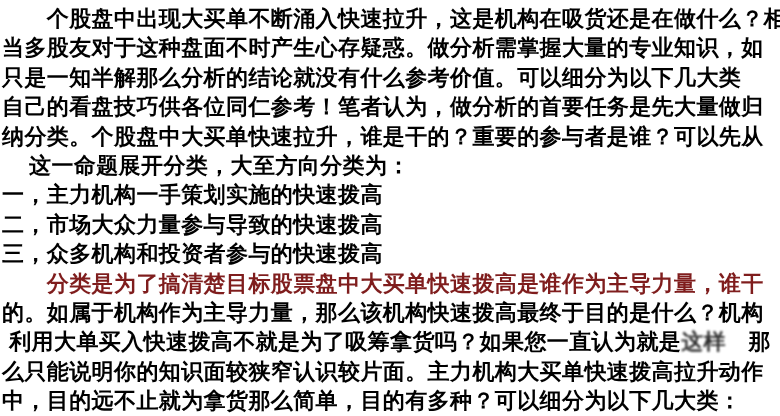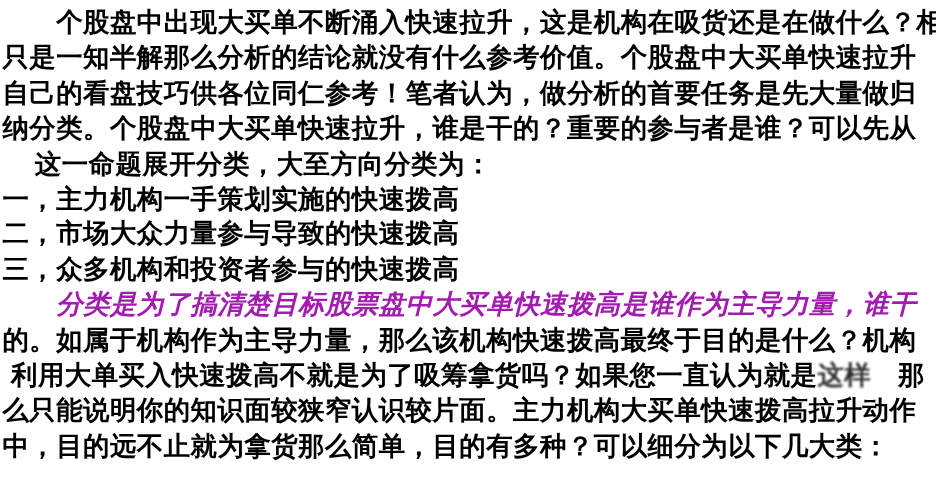--- a/index.html
+++ b/index.html
@@ -38,26 +38,27 @@
     filter: blur(1px);
     opacity: 0.82;
   }
 </style>
 </head>
 <body style="background: rgb(255, 255, 255);">
 
 <div class="page">
   <div class="text-block" id="text-block">
       <div class="line" style="color: rgb(0, 0, 0);"><span class="seg">　　个股盘中出现大买单不断涌入快速拉升，这是机构在吸货还是在做什么？相</span></div>
-      <div class="line" style="color: rgb(0, 0, 0);"><span class="seg">只是一知半解那么分析的结论就没有什么参考价值。个股盘中大买单快速拉升</span></div>
+      <div class="line" style="color: rgb(0, 0, 0);"><span class="seg">当多股友对于这种盘面不时产生心存疑惑。做分析需掌握大量的专业知识，如</span></div>
+      <div class="line" style="color: rgb(0, 0, 0);"><span class="seg">只是一知半解那么分析的结论就没有什么参考价值。可以细分为以下几大类</span></div>
       <div class="line" style="color: rgb(0, 0, 0);"><span class="seg">自己的看盘技巧供各位同仁参考！笔者认为，做分析的首要任务是先大量做归</span></div>
       <div class="line" style="color: rgb(0, 0, 0);"><span class="seg">纳分类。个股盘中大买单快速拉升，谁是干的？重要的参与者是谁？可以先从</span></div>
       <div class="line" style="color: rgb(0, 0, 0); margin-left: 27px;"><span class="seg">这一命题展开分类，大至方向分类为：</span></div>
       <div class="line" style="color: rgb(0, 0, 0);"><span class="seg">一，主力机构一手策划实施的快速拨高</span></div>
       <div class="line" style="color: rgb(0, 0, 0);"><span class="seg">二，市场大众力量参与导致的快速拨高</span></div>
       <div class="line" style="color: rgb(0, 0, 0);"><span class="seg">三，众多机构和投资者参与的快速拨高</span></div>
-      <div class="line" style="color: #a21caf; font-style: italic;"><span class="seg">　　分类是为了搞清楚目标股票盘中大买单快速拨高是谁作为主导力量，谁干</span></div>
+      <div class="line" style="color: #7f1d1d;"><span class="seg">　　分类是为了搞清楚目标股票盘中大买单快速拨高是谁作为主导力量，谁干</span></div>
       <div class="line" style="color: rgb(0, 0, 0);"><span class="seg">的。如属于机构作为主导力量，那么该机构快速拨高最终于目的是什么？机构</span></div>
       <div class="line" style="color: rgb(0, 0, 0); text-align: center;"><span class="seg">利用大单买入快速拨高不就是为了吸筹拿货吗？如果您一直认为就是</span><span class="seg smudged">这样</span><span class="seg">　那</span></div>
       <div class="line" style="color: rgb(0, 0, 0);"><span class="seg">么只能说明你的知识面较狭窄认识较片面。主力机构大买单快速拨高拉升动作</span></div>
       <div class="line" style="color: rgb(0, 0, 0);"><span class="seg">中，目的远不止就为拿货那么简单，目的有多种？可以细分为以下几大类：</span></div>
     </div>
 </div>
 
 </body></html>

